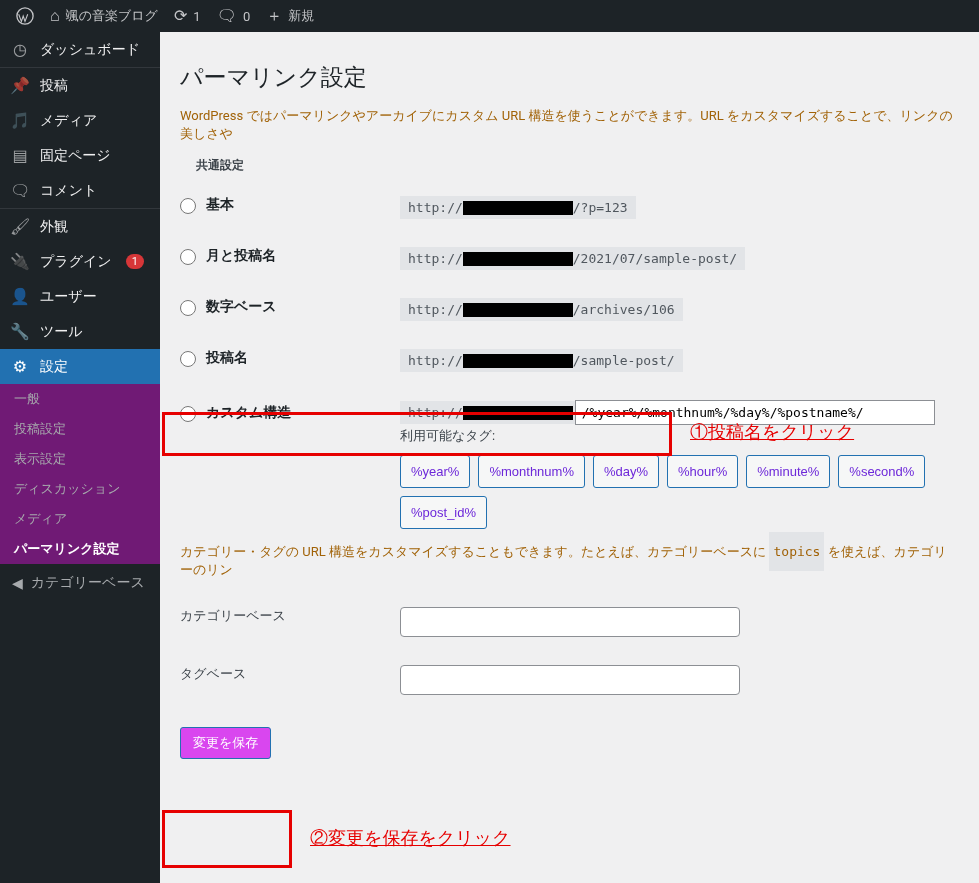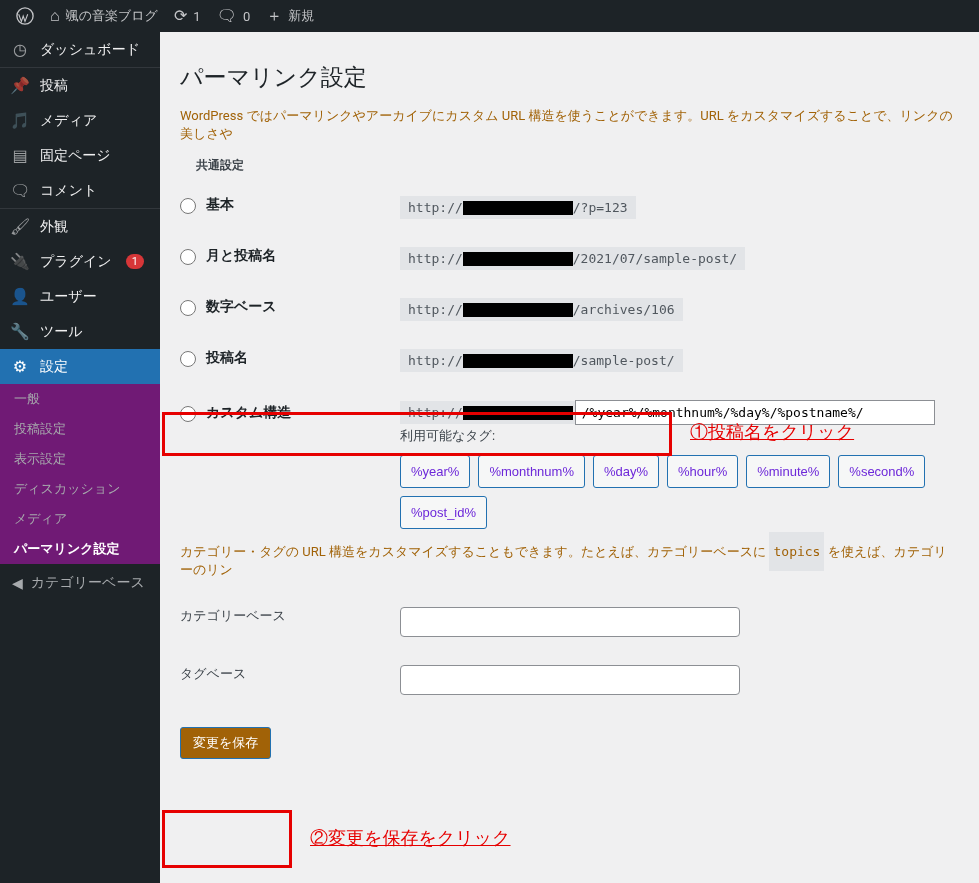--- a/index.html
+++ b/index.html
@@ -42,21 +42,21 @@
 .code { font-family: Consolas, Monaco, monospace; font-size: 13px; }
 .codebox { background: #e2e4e7; color: #50575e; padding: 4px 8px; display: inline-flex; align-items: center; gap: 0; }
 .codebox .redact { display: inline-block; background: #000; height: 14px; }
 .perm-input { border: 1px solid #8c8f94; padding: 4px 6px; font-family: Consolas, monospace; font-size: 13px; width: 360px; }
 .tags { display: flex; flex-wrap: wrap; gap: 8px; margin-top: 10px; }
 .tag-btn { border: 1px solid #2271b1; color: #6d28d9; background: #f6f7f7; padding: 8px 10px; border-radius: 3px; font-size: 13px; }
 .avail-label { margin-top: 2px; font-size: 13px; }
 
 .textinput { border: 1px solid #8c8f94; border-radius: 4px; padding: 3px 8px; width: 340px; height: 30px; background: #fff; }
 
-.submit-btn { background: #a16207; color: #fff; border: 1px solid #2271b1; border-radius: 3px; padding: 6px 12px; font-size: 13px; }
+.submit-btn { background: #d946ef; color: #fff; border: 1px solid #2271b1; border-radius: 3px; padding: 6px 12px; font-size: 13px; }
 
 .annot-box { border: 3px solid #e60000; position: absolute; pointer-events: none; }
 .annot-text { color: #e60000; font-size: 18px; position: absolute; pointer-events: none; text-decoration: underline; }
 
 .rel { position: relative; }
 code.inline { background: #e2e4e7; padding: 12px 4px; font-family: Consolas, monospace; }
 
 
 .wp-logo svg { width: 18px; height: 18px; fill: #c3c4c7; }
 </style>

